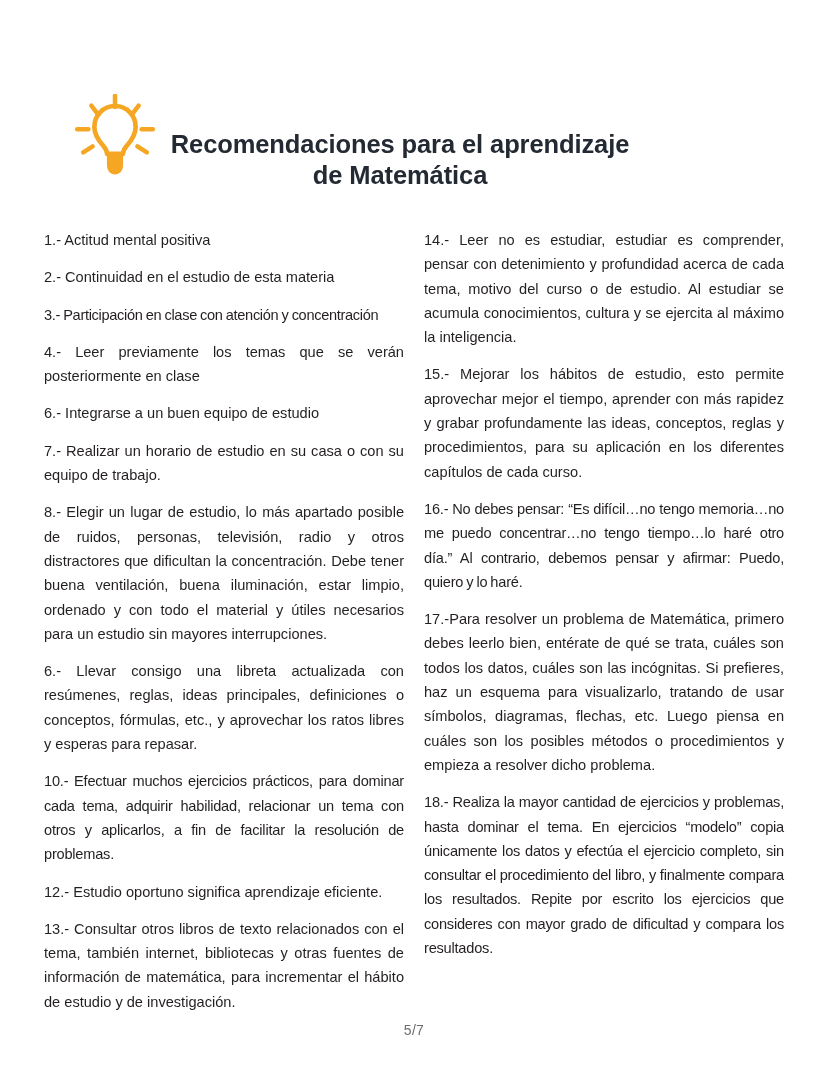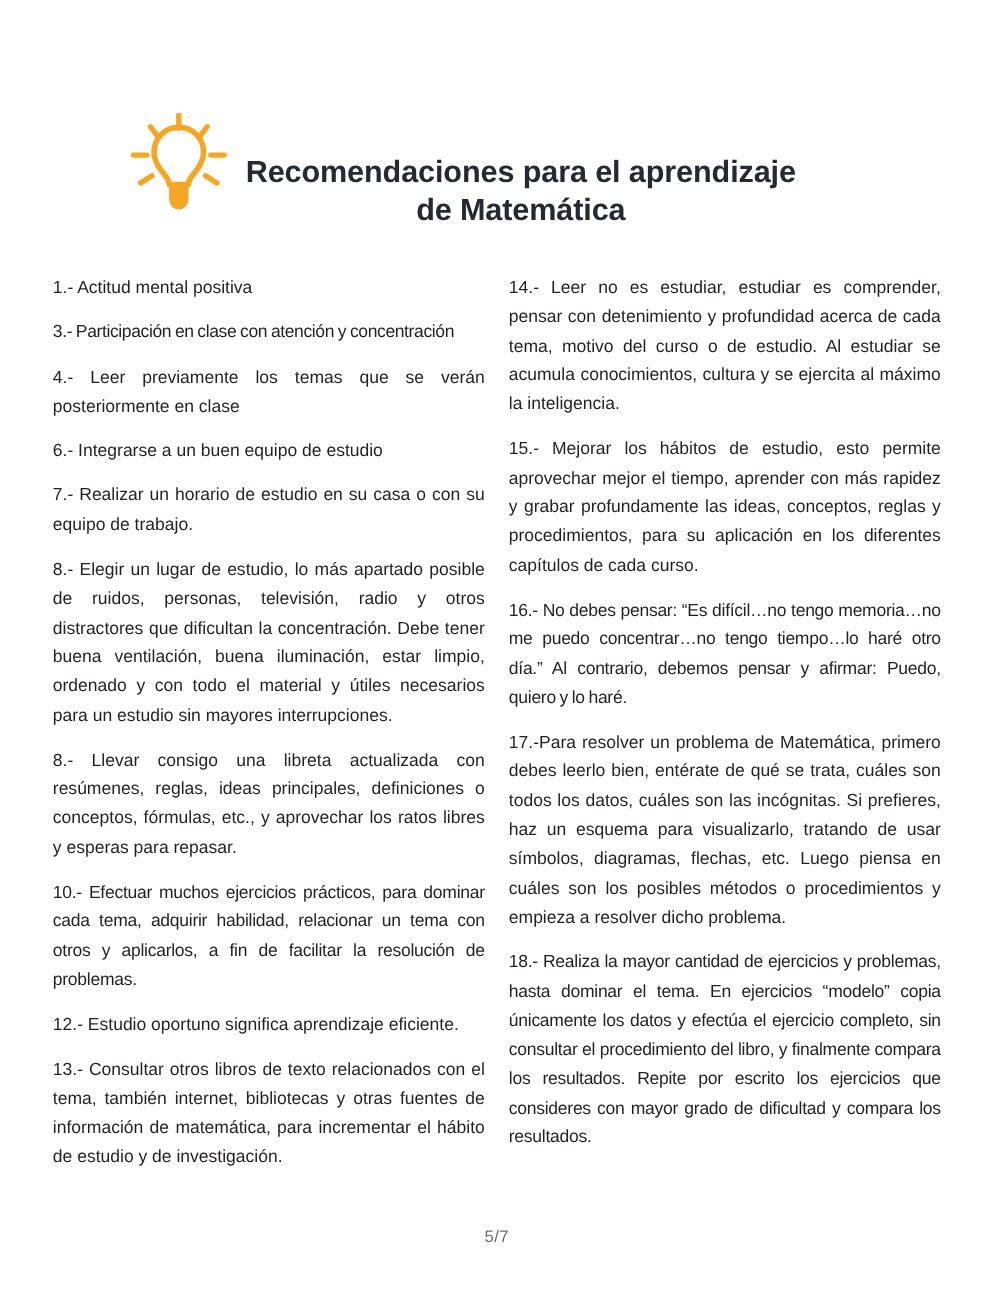--- a/index.html
+++ b/index.html
@@ -29,21 +29,21 @@
   .header {
     position: absolute;
     left: 0;
     top: 92px;
     width: 828px;
     height: 110px;
     display: flex;
     flex-direction: row;
     align-items: flex-start;
     justify-content: flex-start;
-    padding-left: 106px;
+    padding-left: 72px;
     box-sizing: border-box;
   }
 
   .bulb-icon {
     width: 86px;
     height: 86px;
     flex: 0 0 86px;
     margin-top: 2px;
     display: block;
   }
@@ -156,26 +156,27 @@
     <div class="title-block">
       <div class="title-line">Recomendaciones para el aprendizaje</div>
       <div class="title-line">de Matemática</div>
     </div>
   </div>
 
   <div class="columns">
 
     <div class="col">
       <p class="item nowrap-line">1.- Actitud mental positiva</p>
+      <p class="item nowrap-line">2.- Continuidad en el estudio de esta materia</p>
       <p class="item nowrap-line tight">3.- Participación en clase con atención y concentración</p>
       <p class="item">4.- Leer previamente los temas que se verán posteriormente en clase</p>
       <p class="item nowrap-line">6.- Integrarse a un buen equipo de estudio</p>
       <p class="item">7.- Realizar un horario de estudio en su casa o con su equipo de trabajo.</p>
       <p class="item">8.- Elegir un lugar de estudio, lo más apartado posible de ruidos, personas, televisión, radio y otros distractores que dificultan la concentración. Debe tener buena ventilación, buena iluminación, estar limpio, ordenado y con todo el material y útiles necesarios para un estudio sin mayores interrupciones.</p>
-      <p class="item">8.- Llevar consigo una libreta actualizada con resúmenes, reglas, ideas principales, definiciones o conceptos, fórmulas, etc., y aprovechar los ratos libres y esperas para repasar.</p>
+      <p class="item">6.- Llevar consigo una libreta actualizada con resúmenes, reglas, ideas principales, definiciones o conceptos, fórmulas, etc., y aprovechar los ratos libres y esperas para repasar.</p>
       <p class="item tight2">10.- Efectuar muchos ejercicios prácticos, para dominar cada tema, adquirir habilidad, relacionar un tema con otros y aplicarlos, a fin de facilitar la resolución de problemas.</p>
       <p class="item nowrap-line">12.- Estudio oportuno significa aprendizaje eficiente.</p>
       <p class="item">13.- Consultar otros libros de texto relacionados con el tema, también internet, bibliotecas y otras fuentes de información de matemática, para incrementar el hábito de estudio y de investigación.</p>
     </div>
 
     <div class="col">
       <p class="item">14.- Leer no es estudiar, estudiar es comprender, pensar con detenimiento y profundidad acerca de cada tema, motivo del curso o de estudio. Al estudiar se acumula conocimientos, cultura y se ejercita al máximo la inteligencia.</p>
       <p class="item">15.- Mejorar los hábitos de estudio, esto permite aprovechar mejor el tiempo, aprender    con    más rapidez y grabar profundamente las ideas, conceptos, reglas    y procedimientos, para su aplicación en los diferentes capítulos de cada curso.</p>
       <p class="item tight2">16.- No debes pensar: “Es difícil…no tengo memoria…no me puedo concentrar…no tengo tiempo…lo haré otro día.” Al contrario, debemos pensar y afirmar: Puedo, quiero y lo haré.</p>
       <p class="item">17.-Para resolver un problema de Matemática, primero debes leerlo bien, entérate de qué se trata, cuáles son todos los datos, cuáles son las incógnitas. Si prefieres, haz un esquema para visualizarlo, tratando de usar símbolos,    diagramas,  flechas,  etc. Luego piensa en cuáles son los posibles métodos o procedimientos y empieza a resolver dicho problema.</p>

